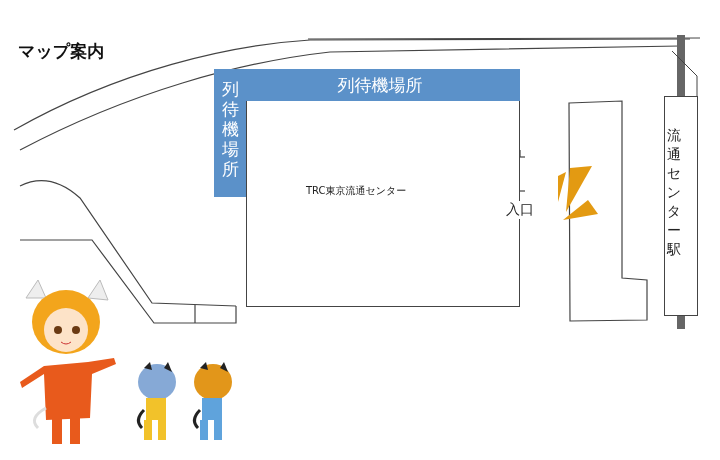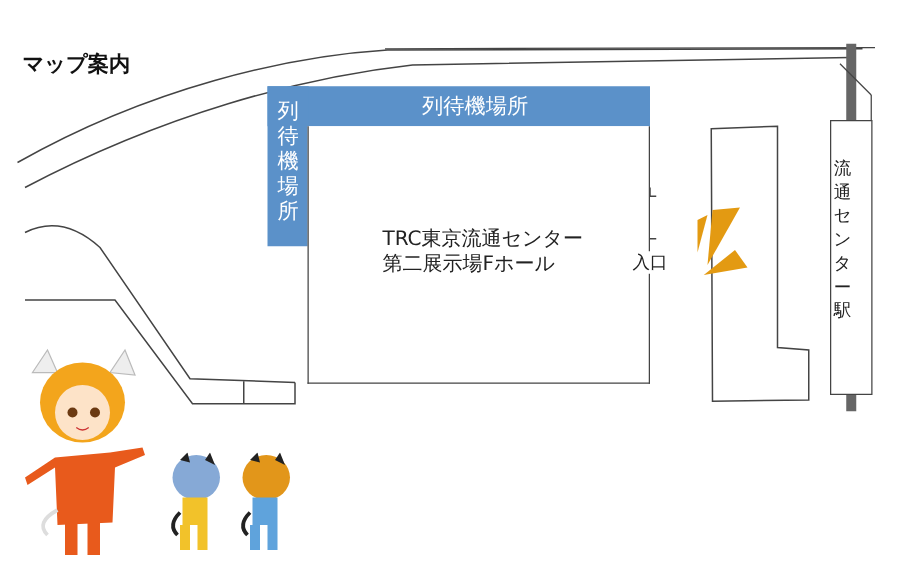--- a/index.html
+++ b/index.html
@@ -6,21 +6,21 @@
     body { width: 720px; height: 460px; position: relative; overflow: hidden;
            font-family: "DejaVu Sans", "Liberation Sans", sans-serif; color: #222; }
     .abs { position: absolute; }
     #map-svg { position: absolute; left: 0; top: 0; }
     .title { left: 18px; top: 40px; font-size: 17px; font-weight: bold; color: #111; letter-spacing: 0px; }
     .queue-top { left: 214px; top: 69px; width: 306px; height: 32px; background: #5b91c9; }
     .queue-top-label { left: 240px; top: 72px; width: 280px; text-align: center; color: #ffffff; font-size: 17px; line-height: 26px; }
     .queue-left { left: 214px; top: 69px; width: 33px; height: 128px; background: #5b91c9; }
     .queue-left-label { left: 214px; top: 79px; width: 33px; color: #ffffff; font-size: 17px; line-height: 20px; text-align: center; }
     .hall { left: 246px; top: 101px; width: 274px; height: 206px; border: 1.5px solid #444; border-top: none; border-left: 1.5px solid #444; box-sizing: border-box; background: #fff; }
-    .hall-label { left: 306px; top: 181px; font-size: 16px; line-height: 20px; color: #222; }
+    .hall-label { left: 306px; top: 181px; font-size: 10px; line-height: 20px; color: #222; }
     .entrance-label { left: 506px; top: 164px; font-size: 14px; color: #222; background:#fff;margin-top:37px; }
     .station-box { left: 664px; top: 96px; width: 34px; height: 220px; border: 1.2px solid #444; box-sizing: border-box; background: #fff; }
     .station-label { left: 664px; top: 126px; width: 20px; text-align: center; font-size: 14px; line-height: 19px; color: #222; }
     .mascot { position: absolute; }
   </style>
 </head>
 <body>
 
 <svg id="map-svg" width="720" height="460" viewBox="0 0 720 460">
 
@@ -54,21 +54,20 @@
 <div class="abs queue-top"></div>
 <div class="abs queue-left"></div>
 <div class="abs queue-top-label">列待機場所</div>
 <div class="abs queue-left-label">
   <span id="vert-queue" style="display:inline-block;width:18px;word-break:break-all;">列待機場所</span>
 </div>
 
 <div class="abs hall"></div>
 <div class="abs hall-label">
   <div>TRC東京流通センター</div>
-  <div>第二展示場Fホール</div>
 </div>
 
 <div class="abs entrance-label">入口</div>
 
 <div class="abs station-box"></div>
 <div class="abs station-label">
   <span style="display:inline-block;width:15px;word-break:break-all;">流通センター駅</span>
 </div>
 
 <svg class="mascot" style="left:18px;top:278px" width="100" height="170" viewBox="0 0 100 170">

